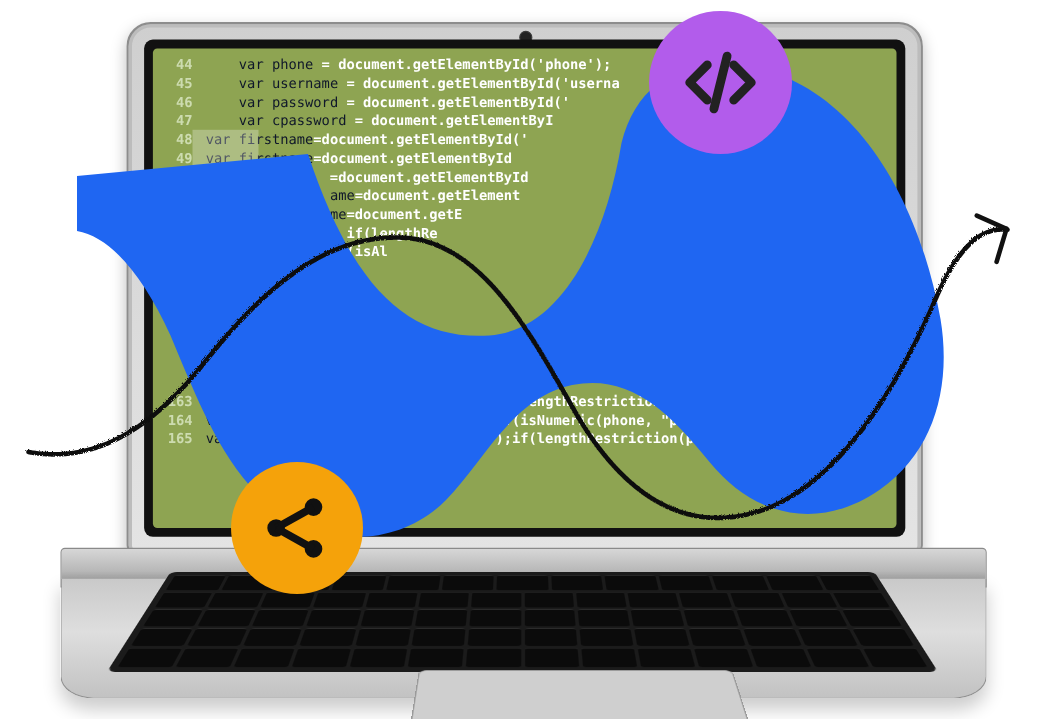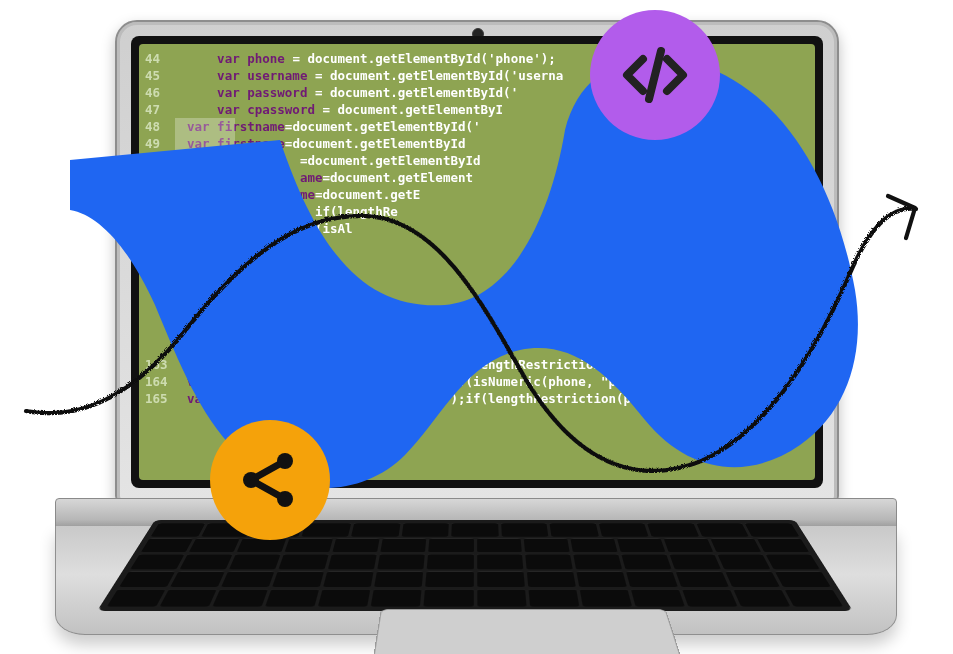--- a/index.html
+++ b/index.html
@@ -6,22 +6,22 @@
   .stage{position:relative;width:953px;height:654px}
 
   
   .laptop{position:absolute;left:115px;top:20px;width:720px;height:620px}
   .lid{position:relative;width:720px;height:480px;background:linear-gradient(#cfcfcf,#e4e4e4);border-radius:22px 22px 8px 8px;border:2px solid #8d8d8d;box-shadow:0 6px 14px rgba(0,0,0,.25),inset 0 0 0 3px #bcbcbc}
   .bezel{position:absolute;left:14px;top:14px;right:14px;bottom:14px;background:#111;border-radius:8px}
   .cam{position:absolute;top:6px;left:50%;width:10px;height:10px;margin-left:-5px;background:#222;border-radius:50%;border:1px solid #3a3a3a}
   .screen{position:absolute;left:22px;top:22px;right:22px;bottom:22px;background:#8ea452;border-radius:4px;overflow:hidden}
   .code{position:absolute;left:0;top:0;right:0;bottom:0;font-size:12.5px;line-height:17px;color:#fff;white-space:pre;padding:6px 0 0 6px;font-weight:600}
   .ln{display:flex}
-  .num{display:inline-block;width:30px;color:#d9e6c1;text-align:left;padding-right:12px;font-weight:700;opacity:.85}
-  .kw{color:#701a75;font-weight:700}
+  .num{display:inline-block;width:30px;color:#d9e6c1;text-align:right;padding-right:12px;font-weight:700;opacity:.85}
+  .kw{color:#0f172a;font-weight:400}
   .it{}
 
   .hinge{position:absolute;top:478px;left:-60px;width:840px;height:34px;background:linear-gradient(#d7d7d7,#b7b7b7 60%,#8d8d8d);border-radius:4px 4px 0 0;border:1px solid #8a8a8a}
   .base{position:absolute;top:506px;left:-60px;width:840px;height:108px;background:linear-gradient(#c9c9c9 0%,#dedede 45%,#c2c2c2 100%);border:1px solid #8f8f8f;border-top:none;border-radius:0 0 30px 30px/0 0 20px 20px;box-shadow:0 10px 16px rgba(0,0,0,.2)}
   .deck{position:absolute;top:506px;left:-60px;width:840px;height:108px;perspective:900px}
   .deck-inner{position:absolute;left:40px;right:40px;top:-6px;height:105px;transform:rotateX(58deg);transform-origin:center top}
   .kbd{position:absolute;left:60px;right:60px;top:0;height:150px;background:#1b1b1b;border-radius:6px;display:grid;grid-template-rows:repeat(5,1fr);gap:3px;padding:6px}
   .row{display:grid;grid-template-columns:repeat(14,1fr);gap:3px}
   .row.fn{grid-template-columns:repeat(13,1fr)}
   .key{background:#0b0b0b;border-radius:3px;border-top:1px solid #2c2c2c}

